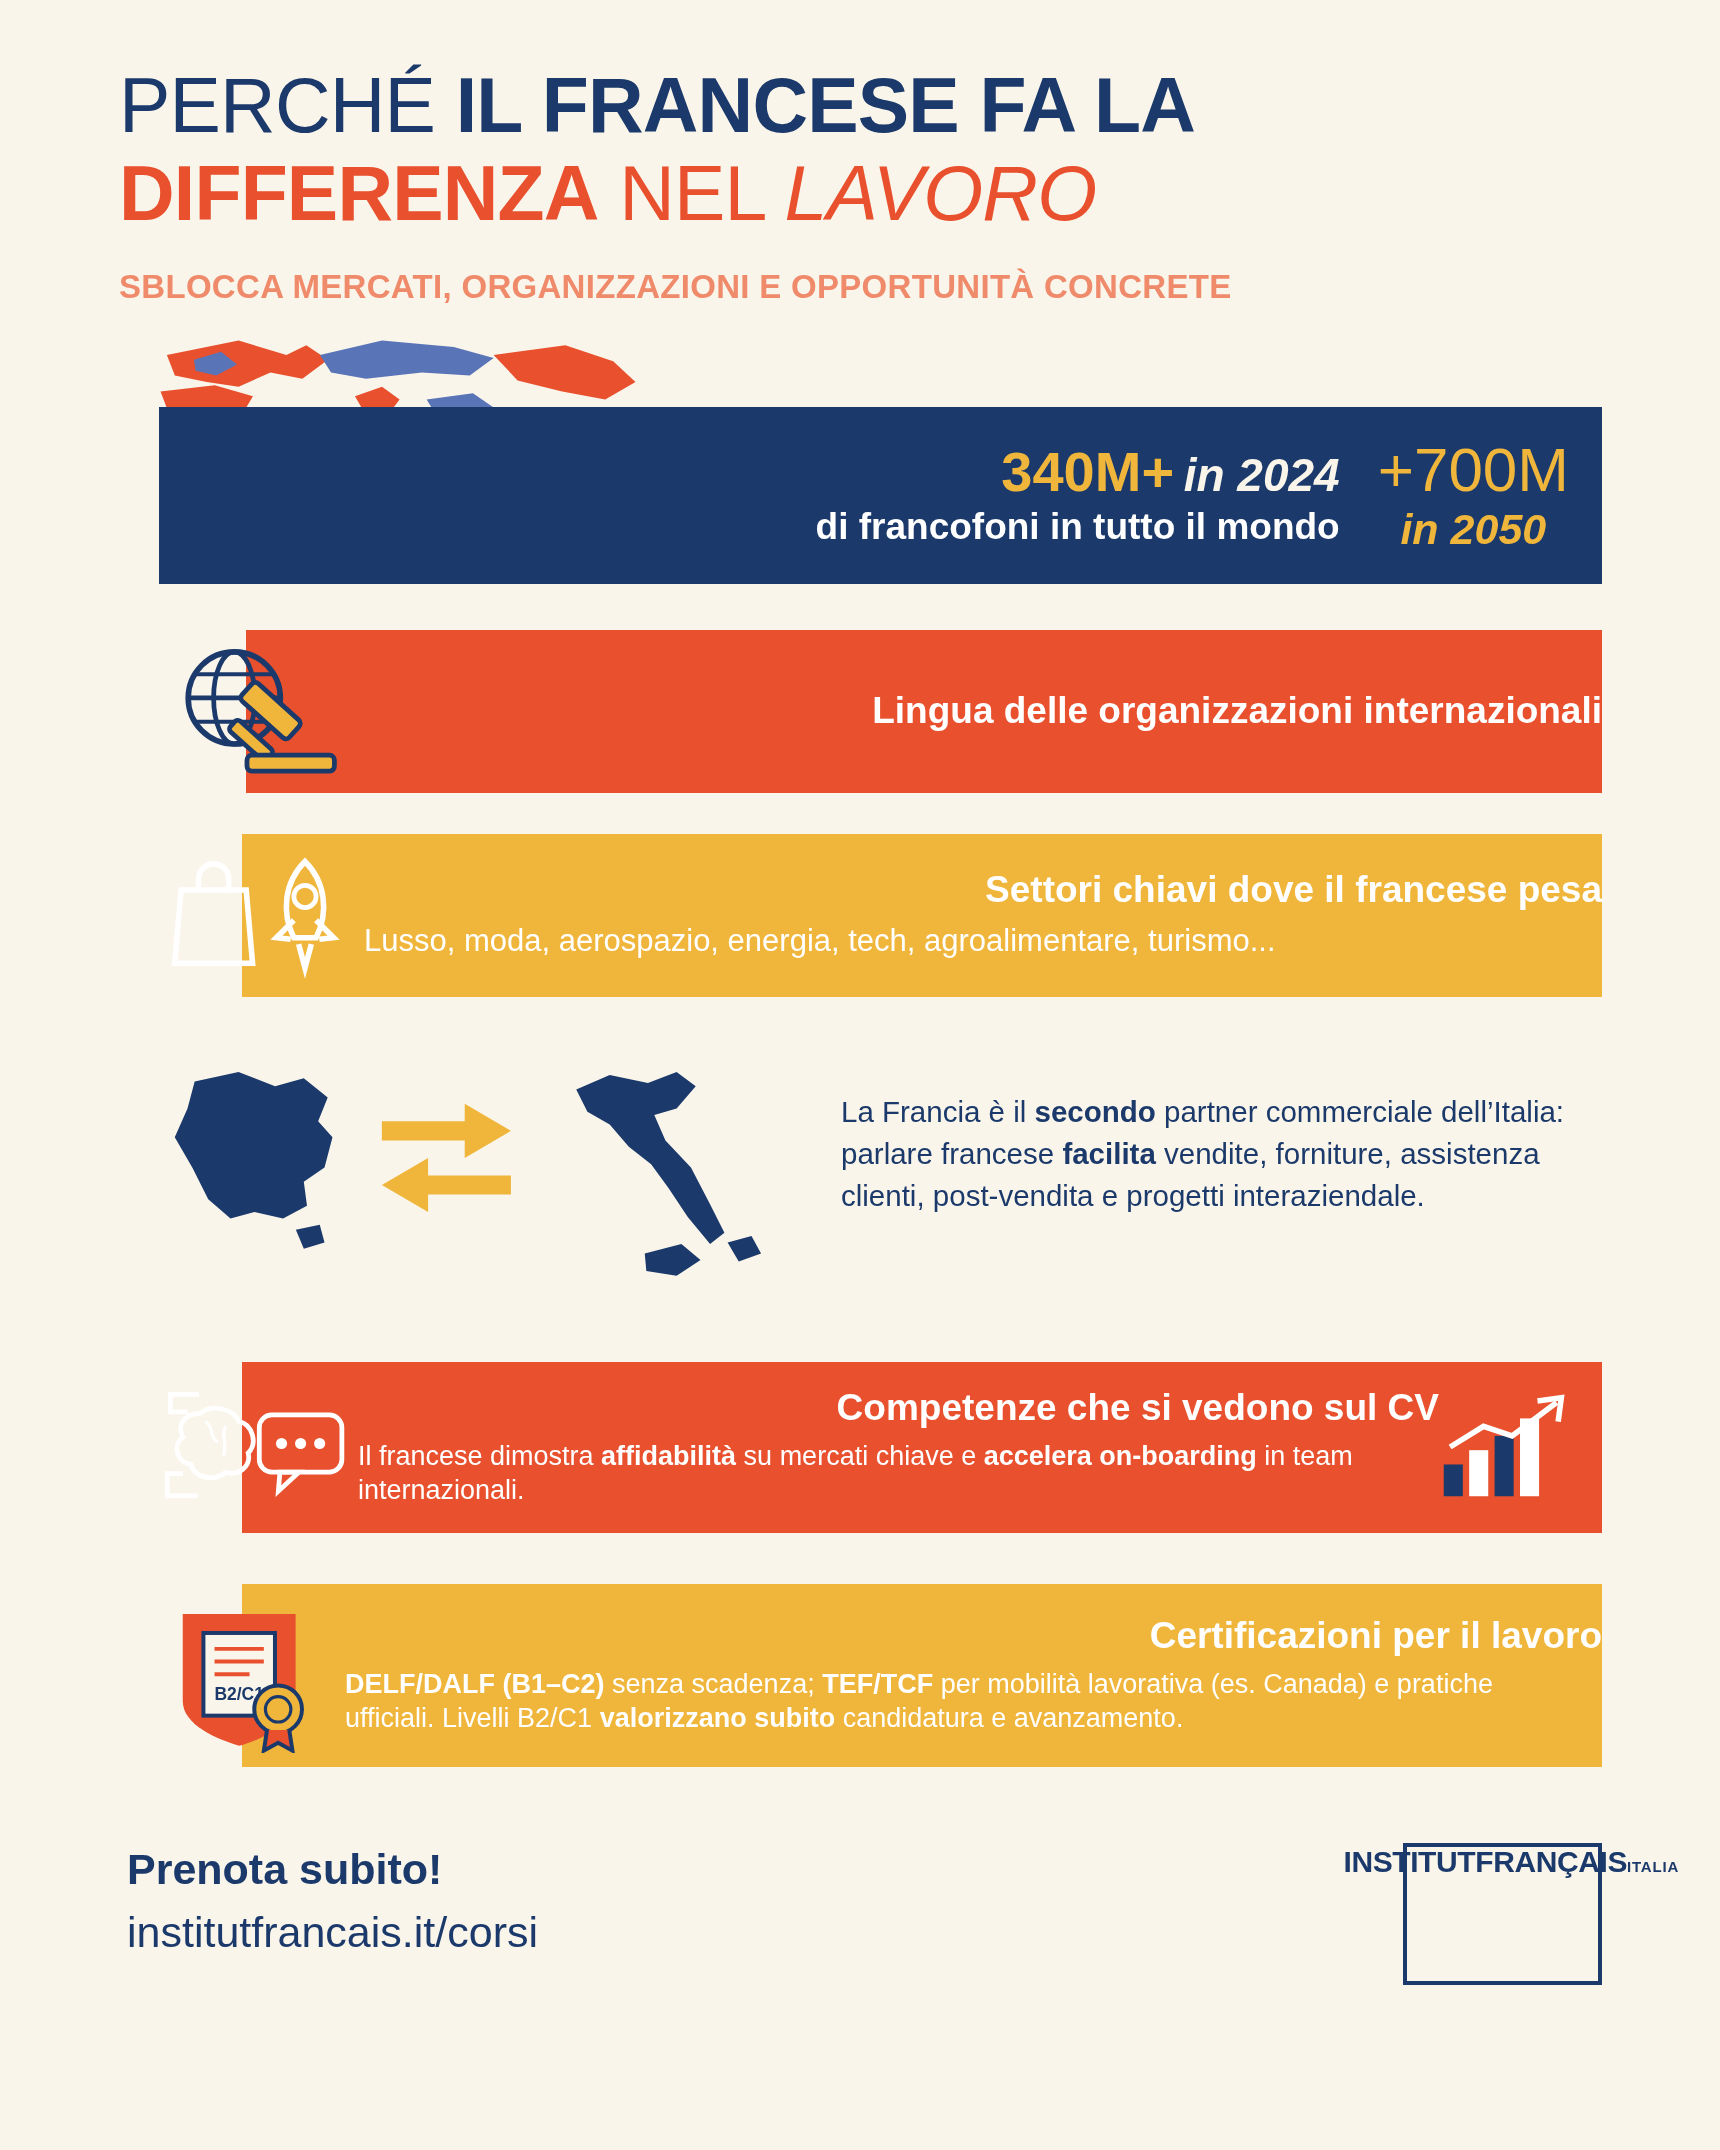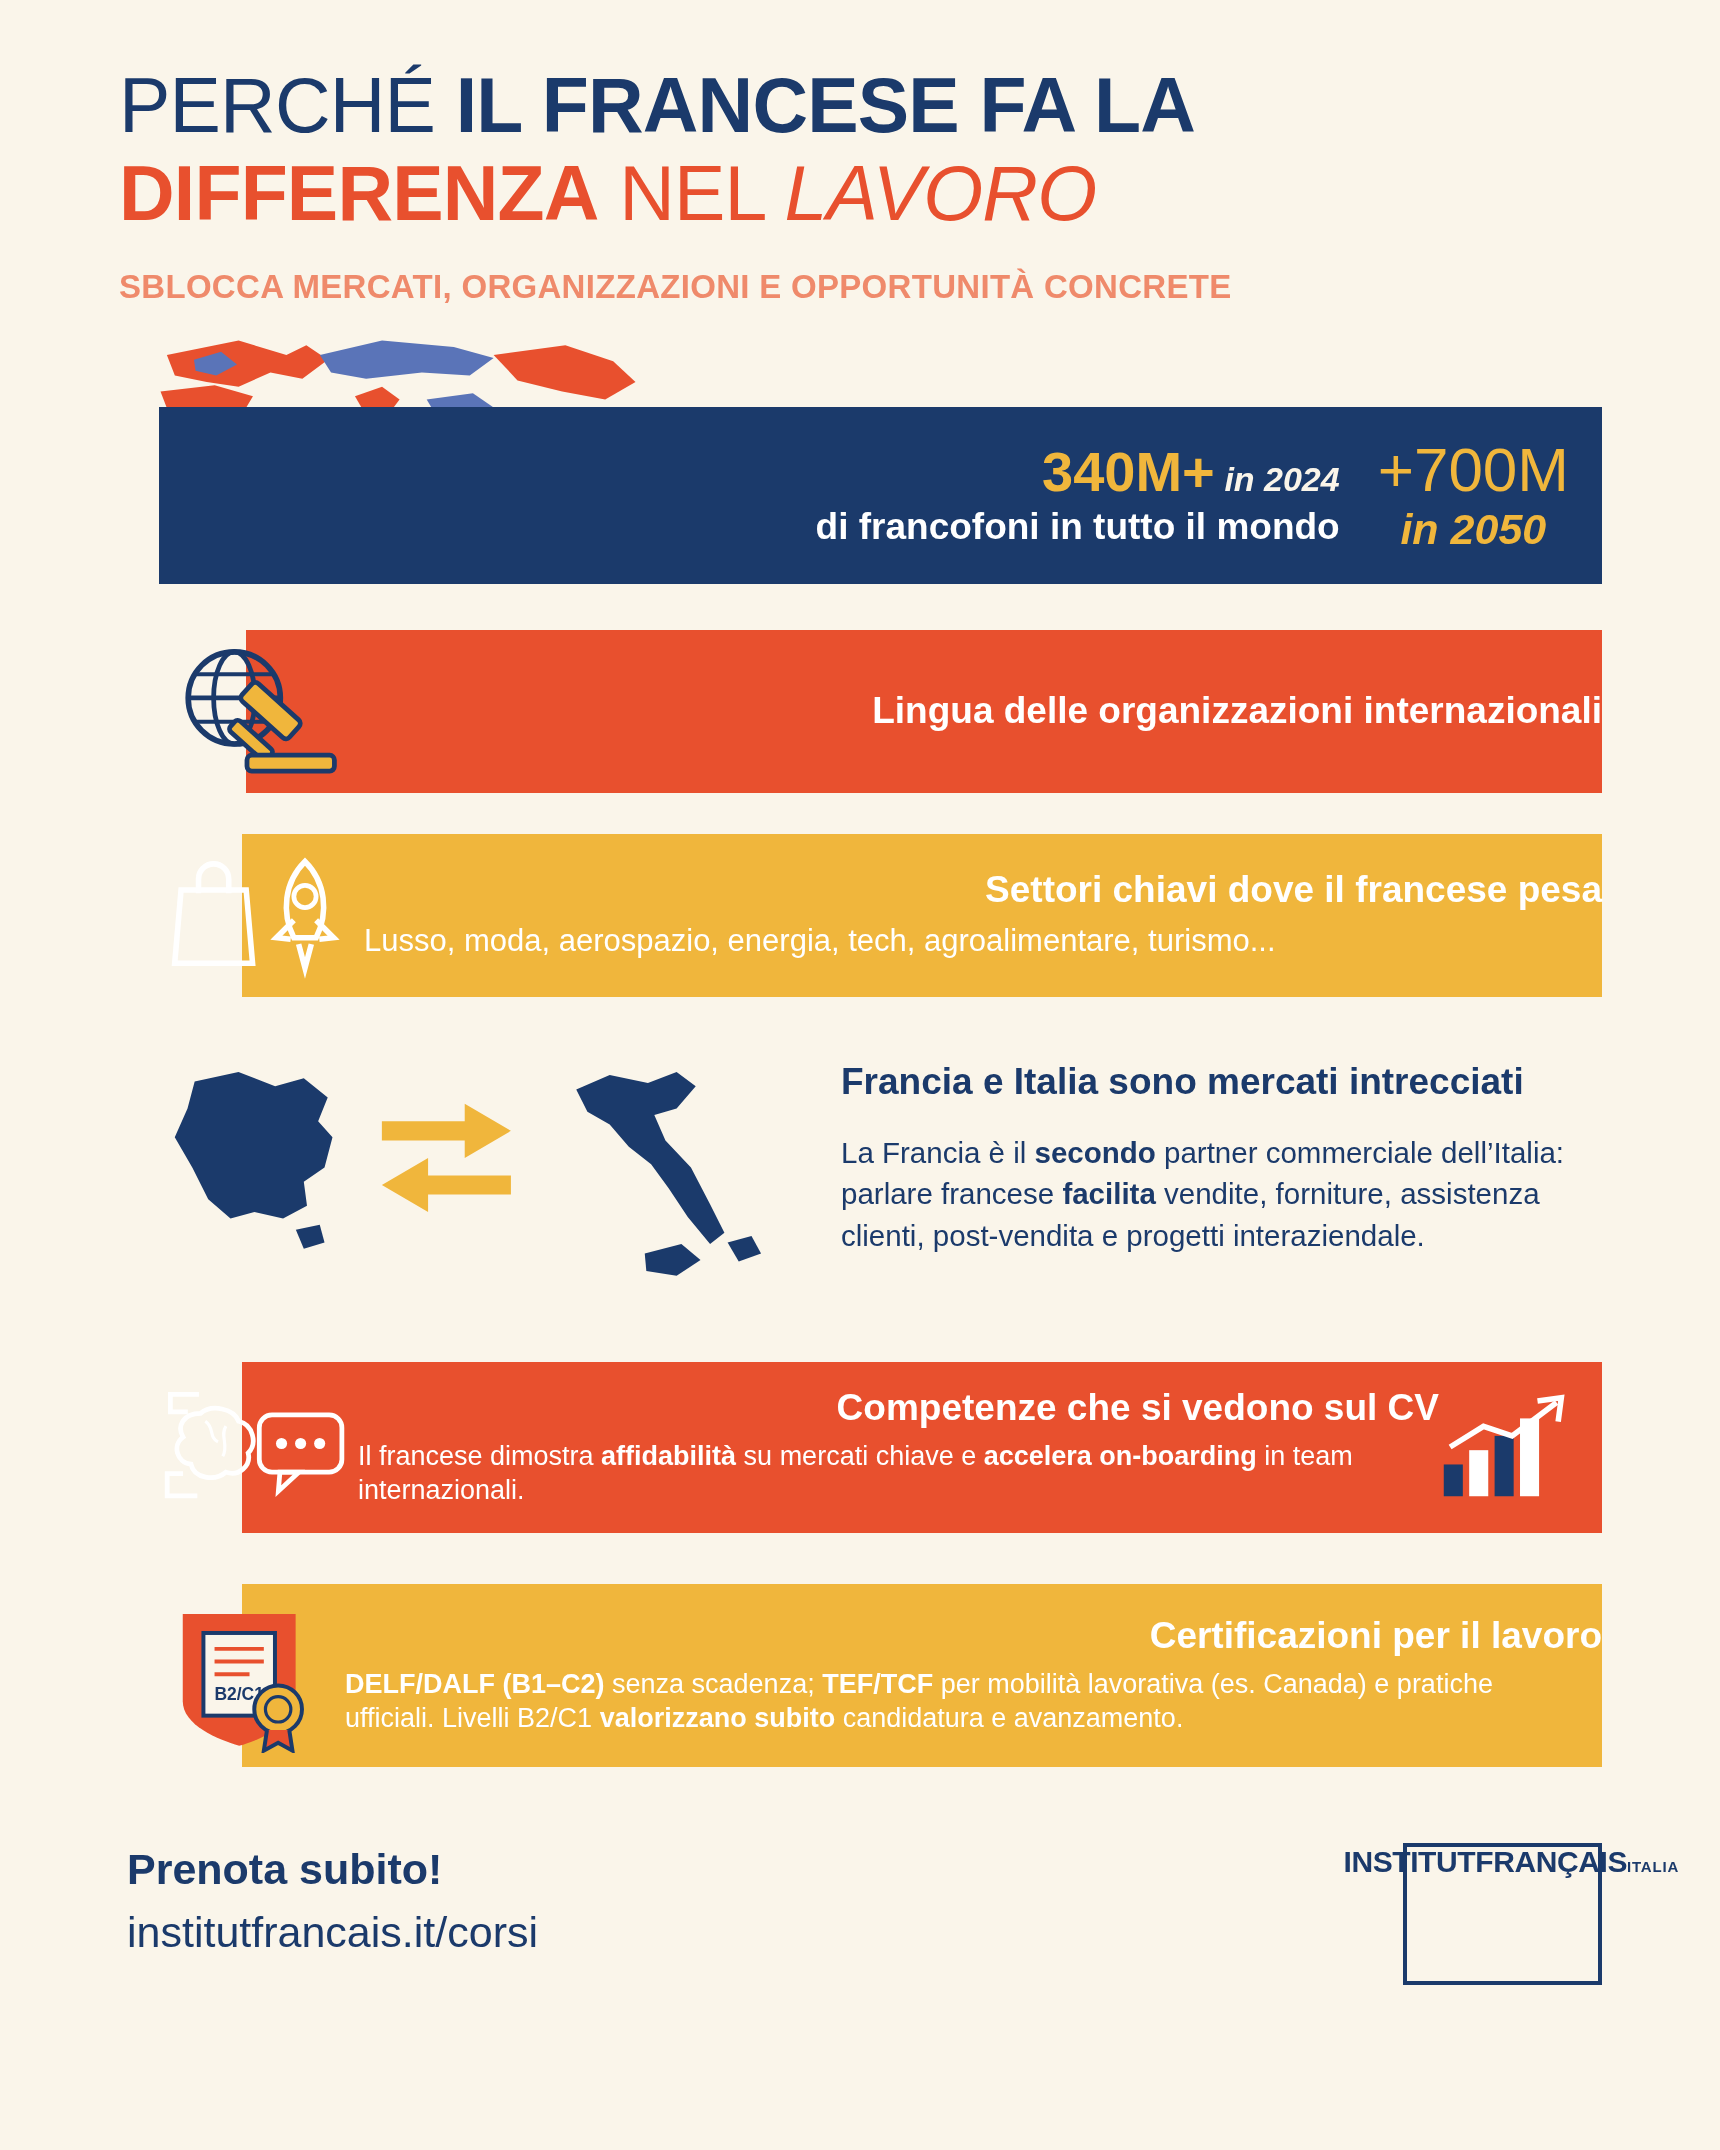--- a/index.html
+++ b/index.html
@@ -80,21 +80,21 @@
     padding-right: 33px;
   }
   .stat-main { text-align: right; }
   .stat-main .line1 {
     font-size: 56px;
     font-weight: 800;
     color: #F0B63C;
     line-height: 1.04;
   }
   .stat-main .line1 .since {
-    font-size: 34px;
+    font-size: 46px;
     font-style: italic;
     font-weight: 700;
     color: #FAF5EA;
     margin-left: 9.6px;
   }
   .stat-main .line2 {
     font-size: 37px;
     font-weight: 700;
     color: #FFFFFF;
     margin-top: 4.8px;
@@ -377,21 +377,20 @@
         </g>
 
         <g>
           <path d="M574 52 L616 34 L664 44 L700 30 L724 48 L700 76 L672 84 L686 116 L718 150 L742 196 L760 232 L742 246 L714 212 L690 176 L668 146 L640 124 L616 96 L588 80 Z" fill="#1B3A6B"></path>
           <path d="M764 244 L794 236 L806 258 L778 268 Z" fill="#1B3A6B"></path>
           <path d="M660 258 L706 246 L730 266 L700 286 L662 280 Z" fill="#1B3A6B"></path>
         </g>
       </svg>
     </div>
     <div class="maps-copy">
-      <h3>Francia e Italia sono mercati intrecciati</h3>
       <p><span>La Francia è il </span><b>secondo</b><span> partner commerciale dell’Italia: parlare francese </span><b>facilita</b><span> vendite, forniture, assistenza clienti, post-vendita e progetti interaziendale.</span></p>
     </div>
   </div>
 
   <div class="row row-orange row-cv">
     <div class="row-icon">
       <svg class="icon-box" viewBox="0 0 250 170">
         <path d="M52 42 C30 42 22 58 30 72 C16 82 22 104 40 106 C44 124 70 128 84 116 C100 122 116 108 112 92 C124 80 118 56 100 52 C94 36 66 30 52 42 Z" fill="none" stroke="#FFFFFF" stroke-width="6"></path>
         <path d="M58 52 C70 60 62 72 74 78 M84 58 C76 70 88 82 80 96" fill="none" stroke="#FFFFFF" stroke-width="4"></path>
         <rect x="126" y="44" width="104" height="72" rx="16" fill="none" stroke="#FFFFFF" stroke-width="6"></rect>

